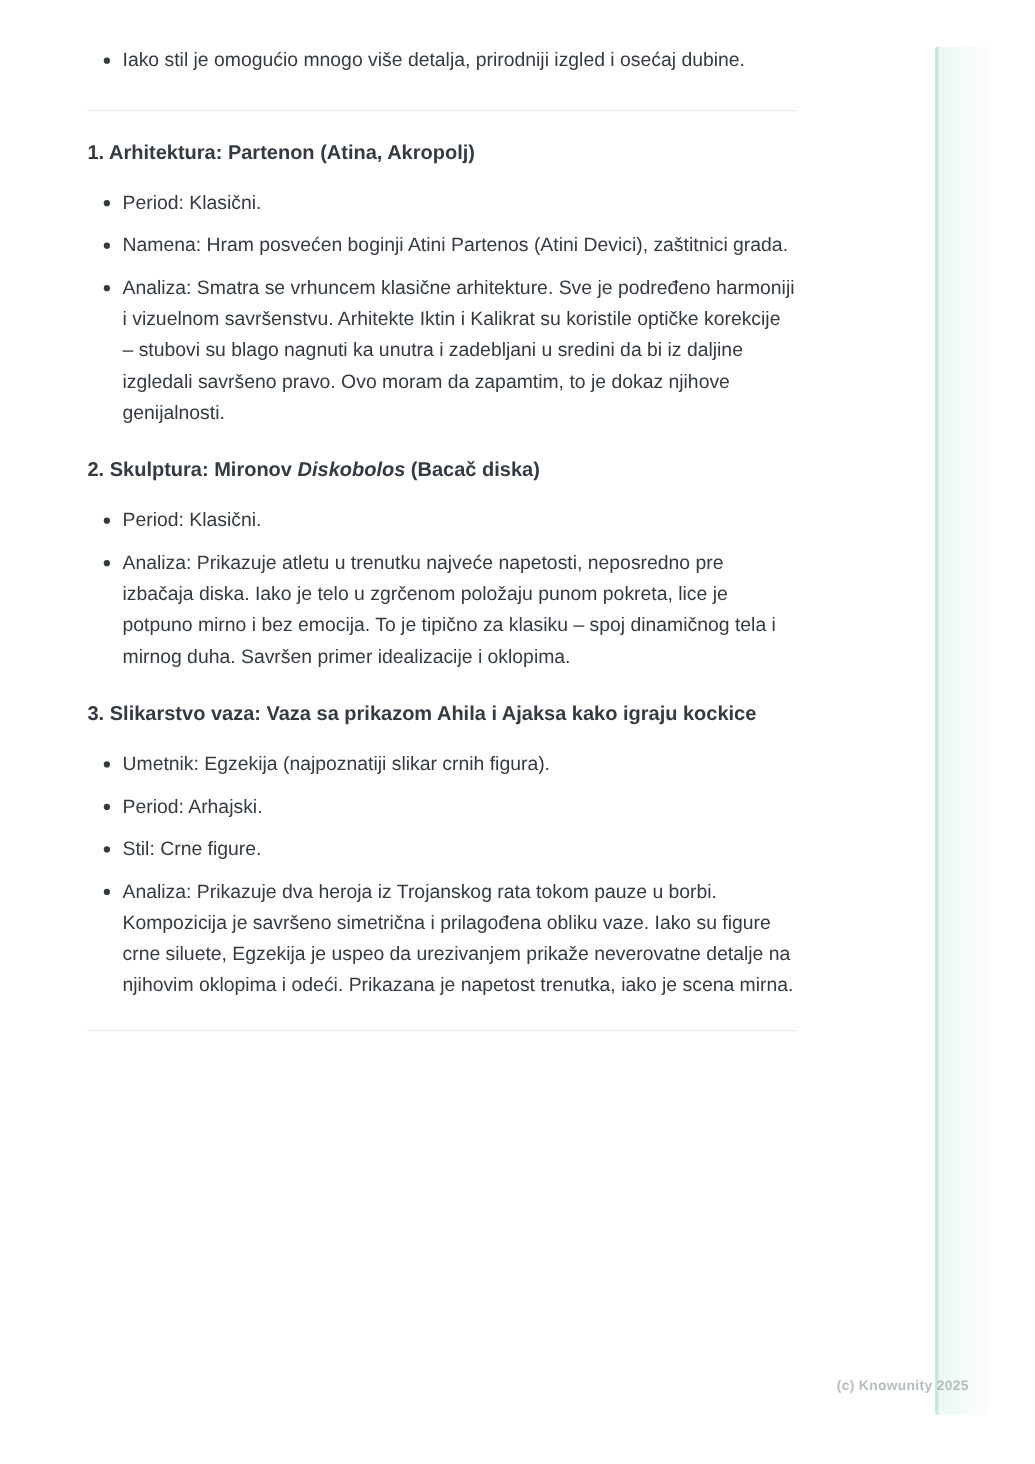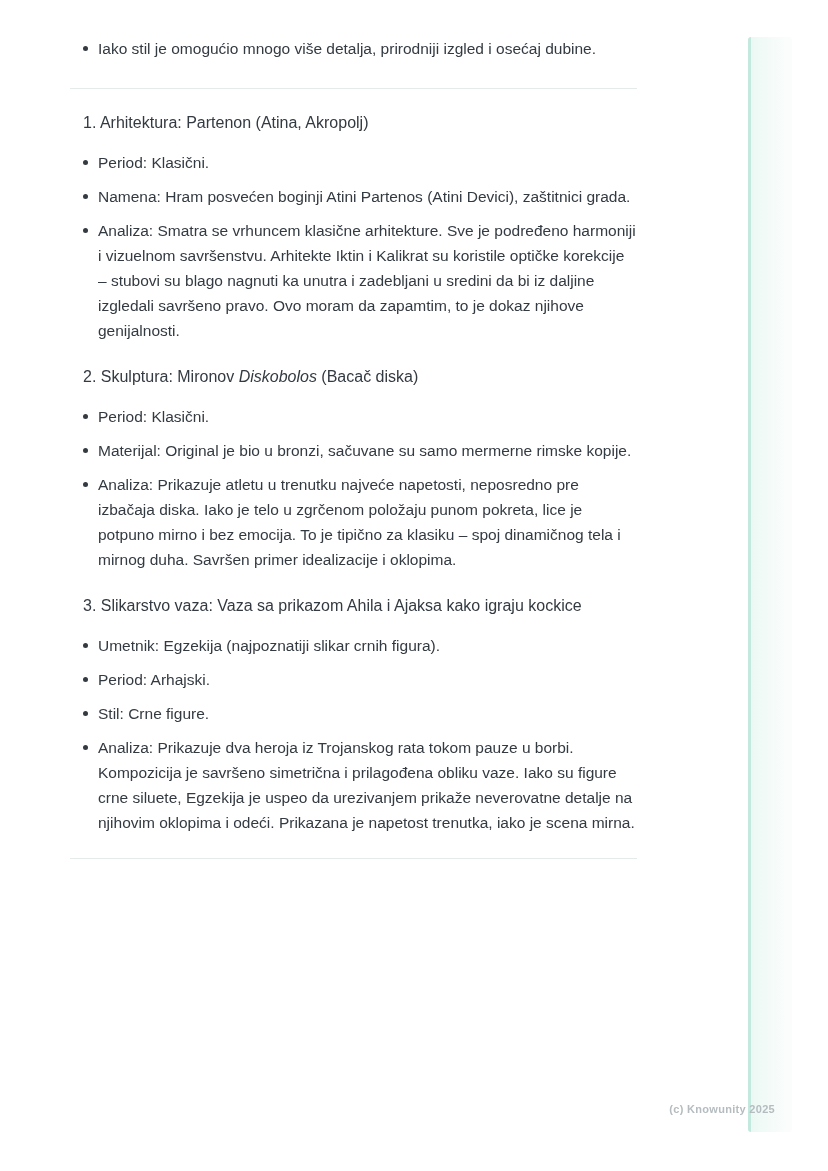--- a/index.html
+++ b/index.html
@@ -69,24 +69,24 @@
     margin:38px 0 0 0;
     padding:0 0 7px 0;
     font-size:26px;
     line-height:34px;
     font-weight:700;
     letter-spacing:-0.2px;
     color:var(--accent-green);
     border-bottom:1px solid var(--heading-underline);
   }
   .section h2{
-    margin:23px 0 16px 13px;
+    margin:23px 0 16px 0;
     font-size:16px;
     line-height:22px;
-    font-weight:400;
+    font-weight:700;
     color:var(--body-text);
     white-space:nowrap;
   }
   .section ul.bullets{margin-bottom:23px;}
   .watermark{
     position:absolute;
     top:1103px;
     right:53px;
     font-size:11px;
     font-weight:600;
@@ -114,21 +114,20 @@
         <ul class="bullets">
           <li><span class="b">Period:</span><span> Klasični.</span></li>
           <li><span class="b">Namena:</span><span> Hram posvećen boginji Atini Partenos (Atini Devici), zaštitnici grada.</span></li>
           <li><span class="b">Analiza:</span><span> Smatra se vrhuncem klasične arhitekture. Sve je podređeno harmoniji i vizuelnom savršenstvu. Arhitekte Iktin i Kalikrat su koristile optičke korekcije – stubovi su blago nagnuti ka unutra i zadebljani u sredini da bi iz daljine izgledali savršeno pravo. Ovo moram da zapamtim, to je dokaz njihove genijalnosti.</span></li>
         </ul>
       </div>
       <div class="section">
         <h2><span>2. Skulptura: Mironov </span><span class="i">Diskobolos</span><span> (Bacač diska)</span></h2>
         <ul class="bullets">
           <li><span class="b">Period:</span><span> Klasični.</span></li>
-          <li><span class="b">Materijal:</span><span> Original je bio u bronzi, sačuvane su samo mermerne rimske kopije.</span></li>
           <li><span class="b">Analiza:</span><span> Prikazuje atletu u trenutku najveće napetosti, neposredno pre izbačaja diska. Iako je telo u zgrčenom položaju punom pokreta, lice je potpuno mirno i bez emocija. To je tipično za klasiku – </span><span class="b">spoj dinamičnog tela i mirnog duha</span><span>. Savršen primer idealizacije i oklopima.</span></li>
         </ul>
       </div>
       <div class="section">
         <h2><span>3. Slikarstvo vaza: Vaza sa prikazom Ahila i Ajaksa kako igraju kockice</span></h2>
         <ul class="bullets">
           <li><span class="b">Umetnik:</span><span> Egzekija (najpoznatiji slikar crnih figura).</span></li>
           <li><span class="b">Period:</span><span> Arhajski.</span></li>
           <li><span class="b">Stil:</span><span> Crne figure.</span></li>
           <li><span class="b">Analiza:</span><span> Prikazuje dva heroja iz Trojanskog rata tokom pauze u borbi. Kompozicija je savršeno simetrična i prilagođena obliku vaze. Iako su figure crne siluete, Egzekija je uspeo da urezivanjem prikaže neverovatne detalje na njihovim oklopima i odeći. Prikazana je napetost trenutka, iako je scena mirna.</span></li>

